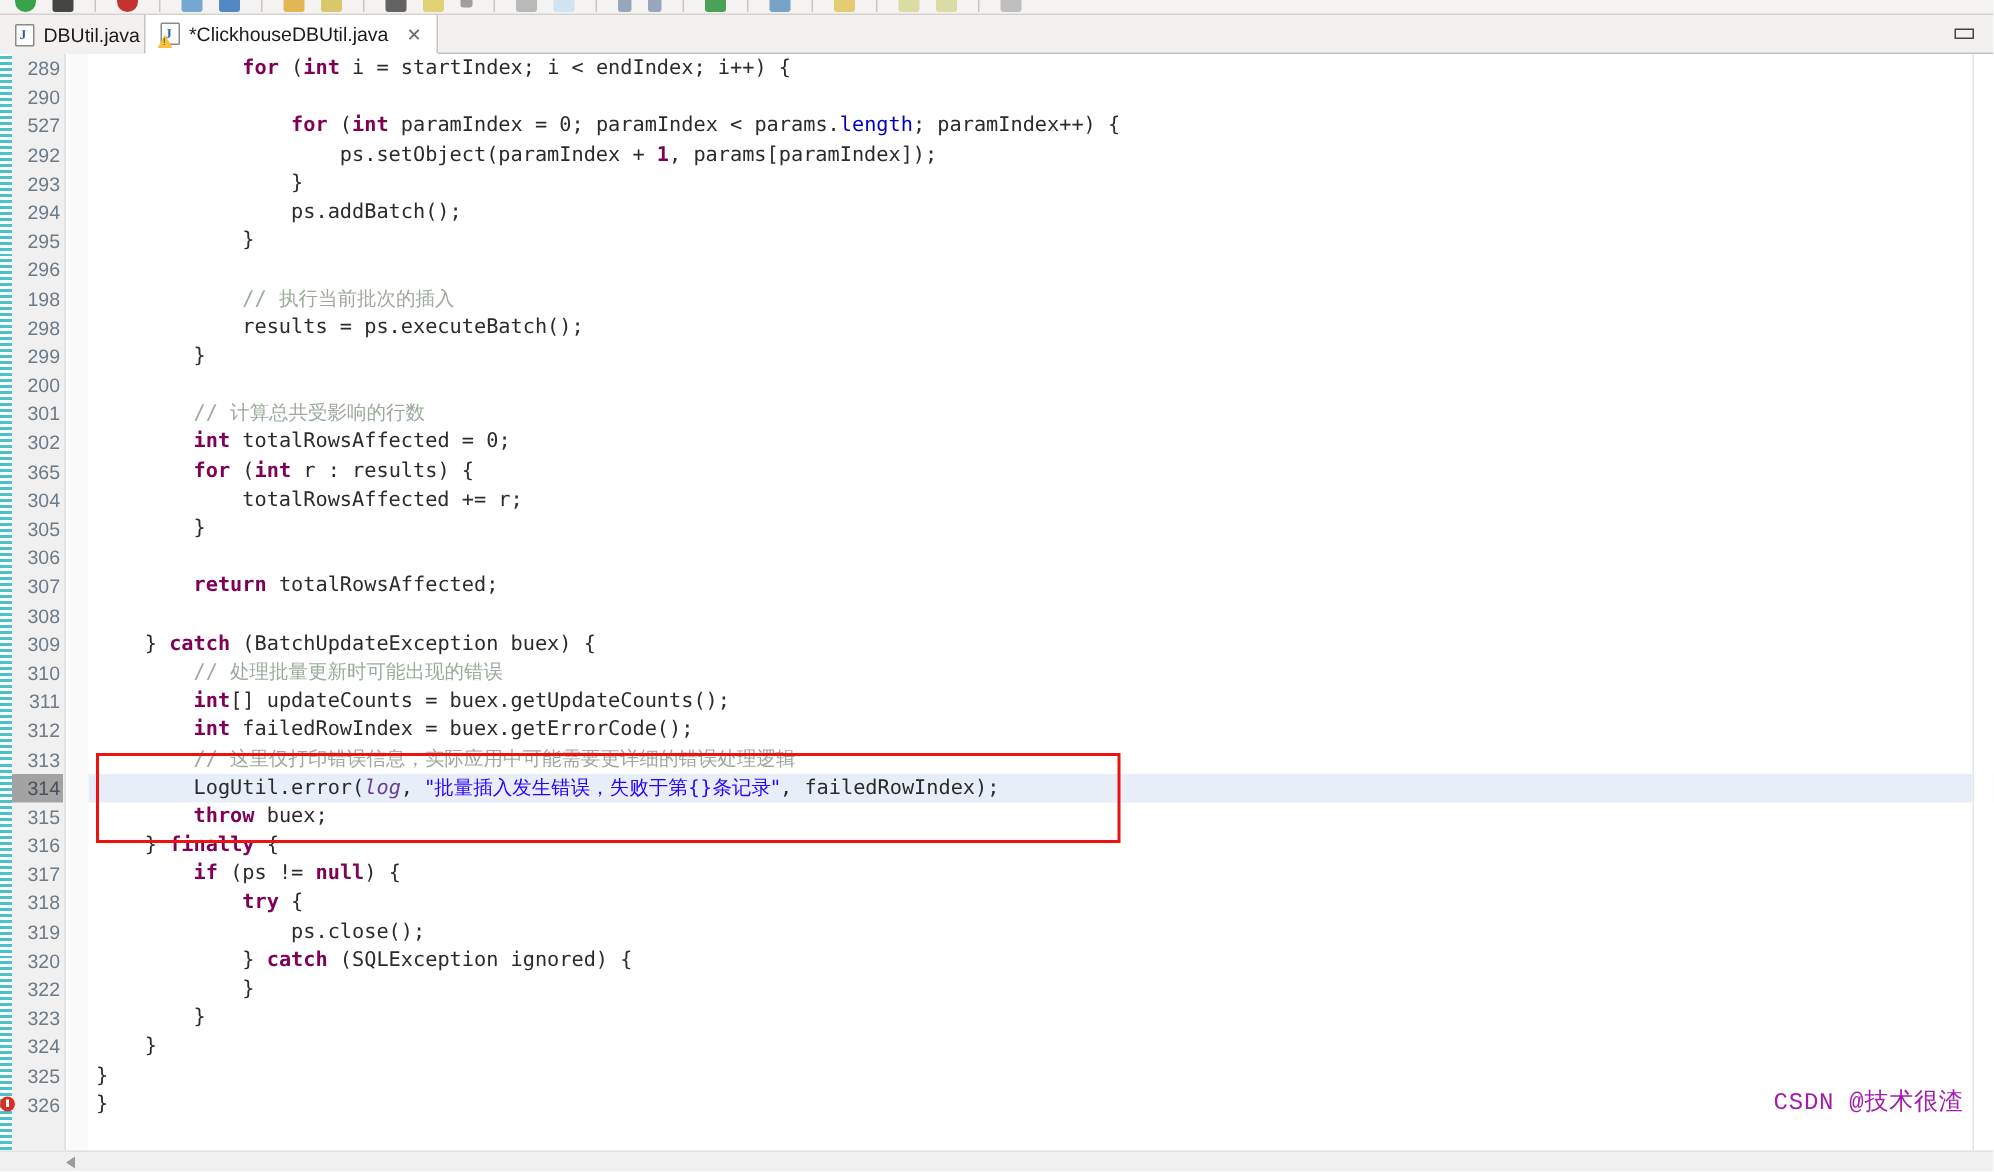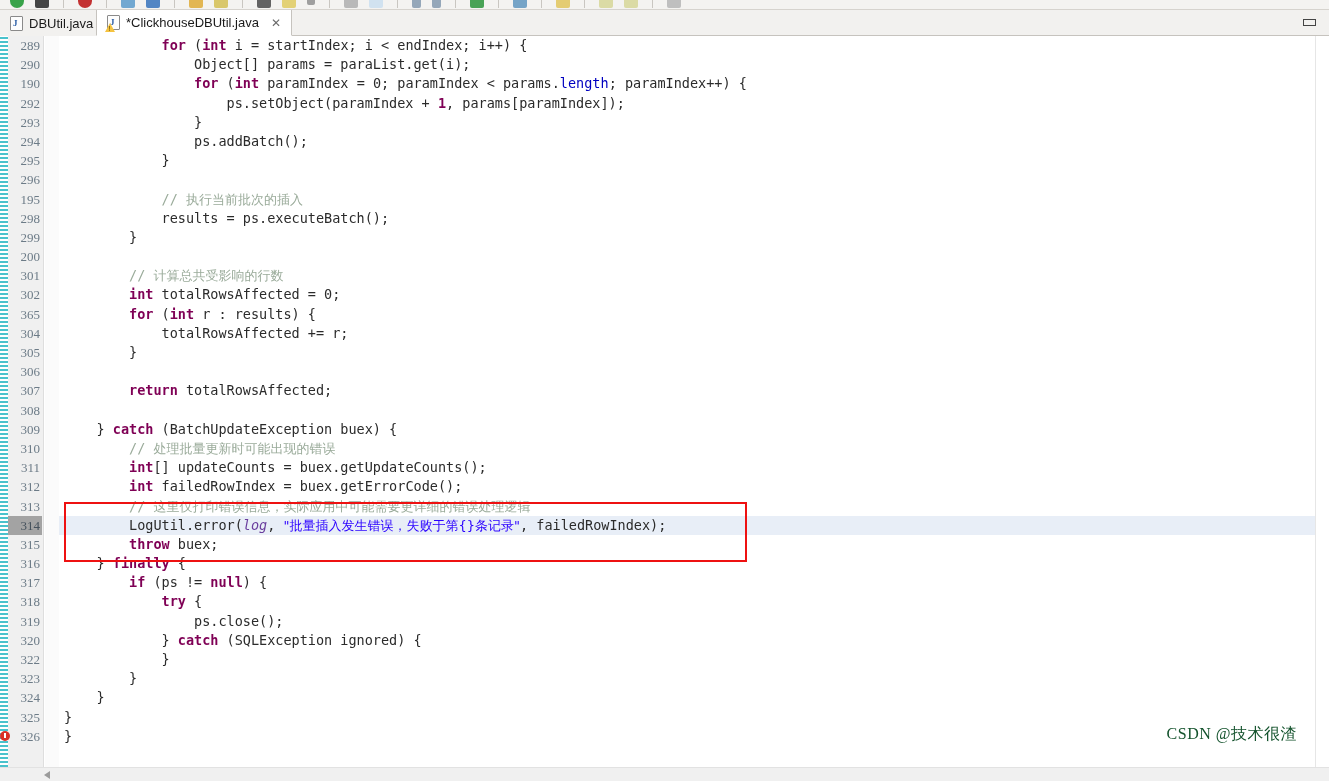--- a/index.html
+++ b/index.html
@@ -139,21 +139,21 @@
   .line.hl::before {
     content: "";
     position: absolute; left: 59px; right: 0; top: 0; bottom: 0;
     background: #e8eef7;
     z-index: 0;
   }
   .ln {
     position: absolute; left: 8px; top: 0;
     width: 34px; height: 19.2px;
     text-align: right; padding-right: 2px;
-    font-family: Liberation Serif, serif;
+    font-family: Liberation Sans, sans-serif;
     font-size: 13px; color: #6c7b87;
     line-height: 19.2px;
     z-index: 2;
   }
   .ln.cur { background: #a3a3a3; color: #45515c; }
   .err-dot {
     position: absolute; left: 0px; top: 4px;
     width: 10px; height: 10px; border-radius: 50%;
     background: #d93025;
     z-index: 3;
@@ -186,23 +186,23 @@
     position: absolute;
     left: 64px; top: 466px;
     width: 683px; height: 60px;
     border: 2px solid #ee1111;
     z-index: 5;
     pointer-events: none;
   }
 
   
   .watermark {
-    position: absolute; right: 32px; bottom: 22px;
-    font-size: 16px; color: #14532d;
-    font-family: Liberation Serif, serif;
+    position: absolute; right: 20px; bottom: 22px;
+    font-size: 16px; color: #a21caf;
+    font-family: Liberation Mono, monospace;
     letter-spacing: .5px;
     z-index: 6;
     user-select: none;
   }
 
   
   .hscroll {
     position: absolute; left: 0; bottom: 0;
     width: 1329px; height: 14px;
     background: #f0f0f0;
@@ -296,35 +296,35 @@
 
   <div class="editor">
     <div class="anno-ruler"></div>
     <div class="gutter"></div>
     <div class="folding"></div>
 
     <div class="code-area">
 
       <div class="line"><span class="ln">289</span><span class="src">            <span class="kw">for</span> (<span class="kw">int</span> i = startIndex; i &lt; endIndex; i++) {</span></div>
 
-      <div class="line"><span class="ln">290</span><span class="src">                Object[] params = paraList.get(i);</span></div>
-
-      <div class="line"><span class="ln">190</span><span class="src">                <span class="kw">for</span> (<span class="kw">int</span> paramIndex = <span class="num">0</span>; paramIndex &lt; params.<span class="fld">length</span>; paramIndex++) {</span></div>
+      <div class="line"><span class="ln">290</span></div>
+
+      <div class="line"><span class="ln">527</span><span class="src">                <span class="kw">for</span> (<span class="kw">int</span> paramIndex = <span class="num">0</span>; paramIndex &lt; params.<span class="fld">length</span>; paramIndex++) {</span></div>
 
       <div class="line"><span class="ln">292</span><span class="src">                    ps.setObject(paramIndex + <span class="kw">1</span>, params[paramIndex]);</span></div>
 
       <div class="line"><span class="ln">293</span><span class="src">                }</span></div>
 
       <div class="line"><span class="ln">294</span><span class="src">                ps.addBatch();</span></div>
 
       <div class="line"><span class="ln">295</span><span class="src">            }</span></div>
 
       <div class="line"><span class="ln">296</span><span class="src"> </span></div>
 
-      <div class="line"><span class="ln">195</span><span class="src cmt">            // <span class="cjk">执行当前批次的插入</span></span></div>
+      <div class="line"><span class="ln">198</span><span class="src cmt">            // <span class="cjk">执行当前批次的插入</span></span></div>
 
       <div class="line"><span class="ln">298</span><span class="src">            results = ps.executeBatch();</span></div>
 
       <div class="line"><span class="ln">299</span><span class="src">        }</span></div>
 
       <div class="line"><span class="ln">200</span><span class="src"> </span></div>
 
       <div class="line"><span class="ln">301</span><span class="src cmt">        // <span class="cjk">计算总共受影响的行数</span></span></div>
 
       <div class="line"><span class="ln">302</span><span class="src">        <span class="kw">int</span> totalRowsAffected = <span class="num">0</span>;</span></div>

